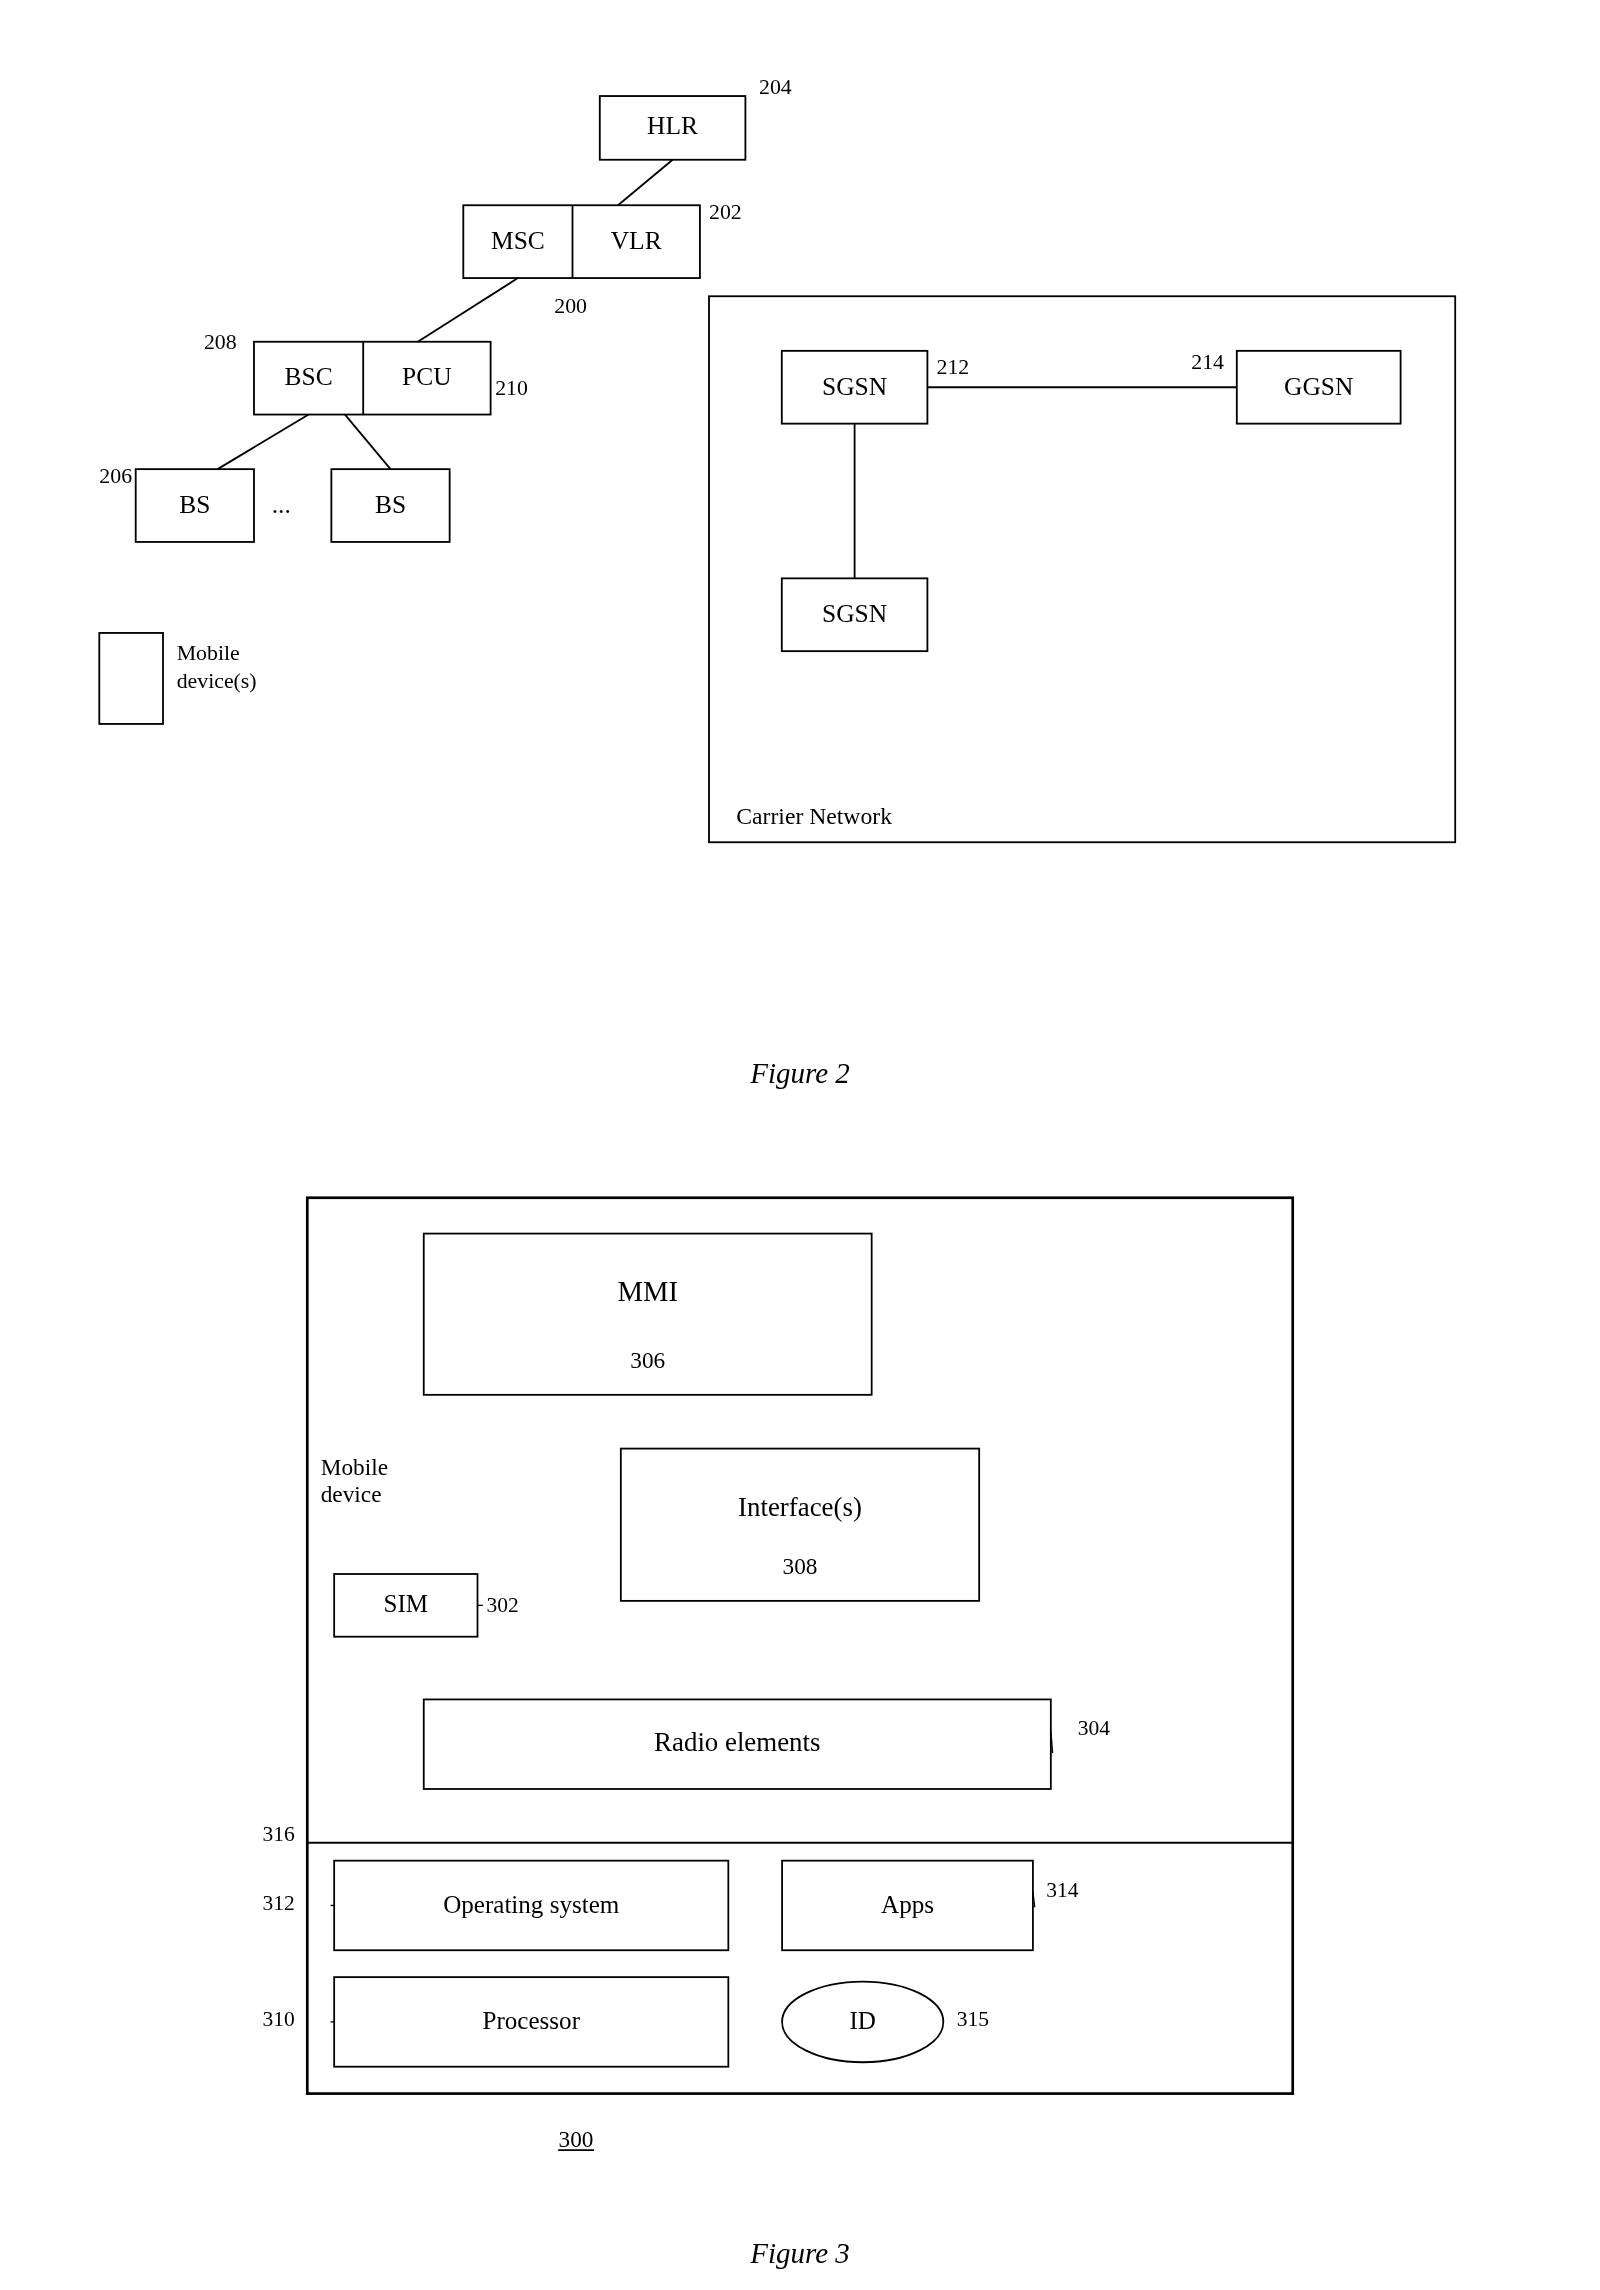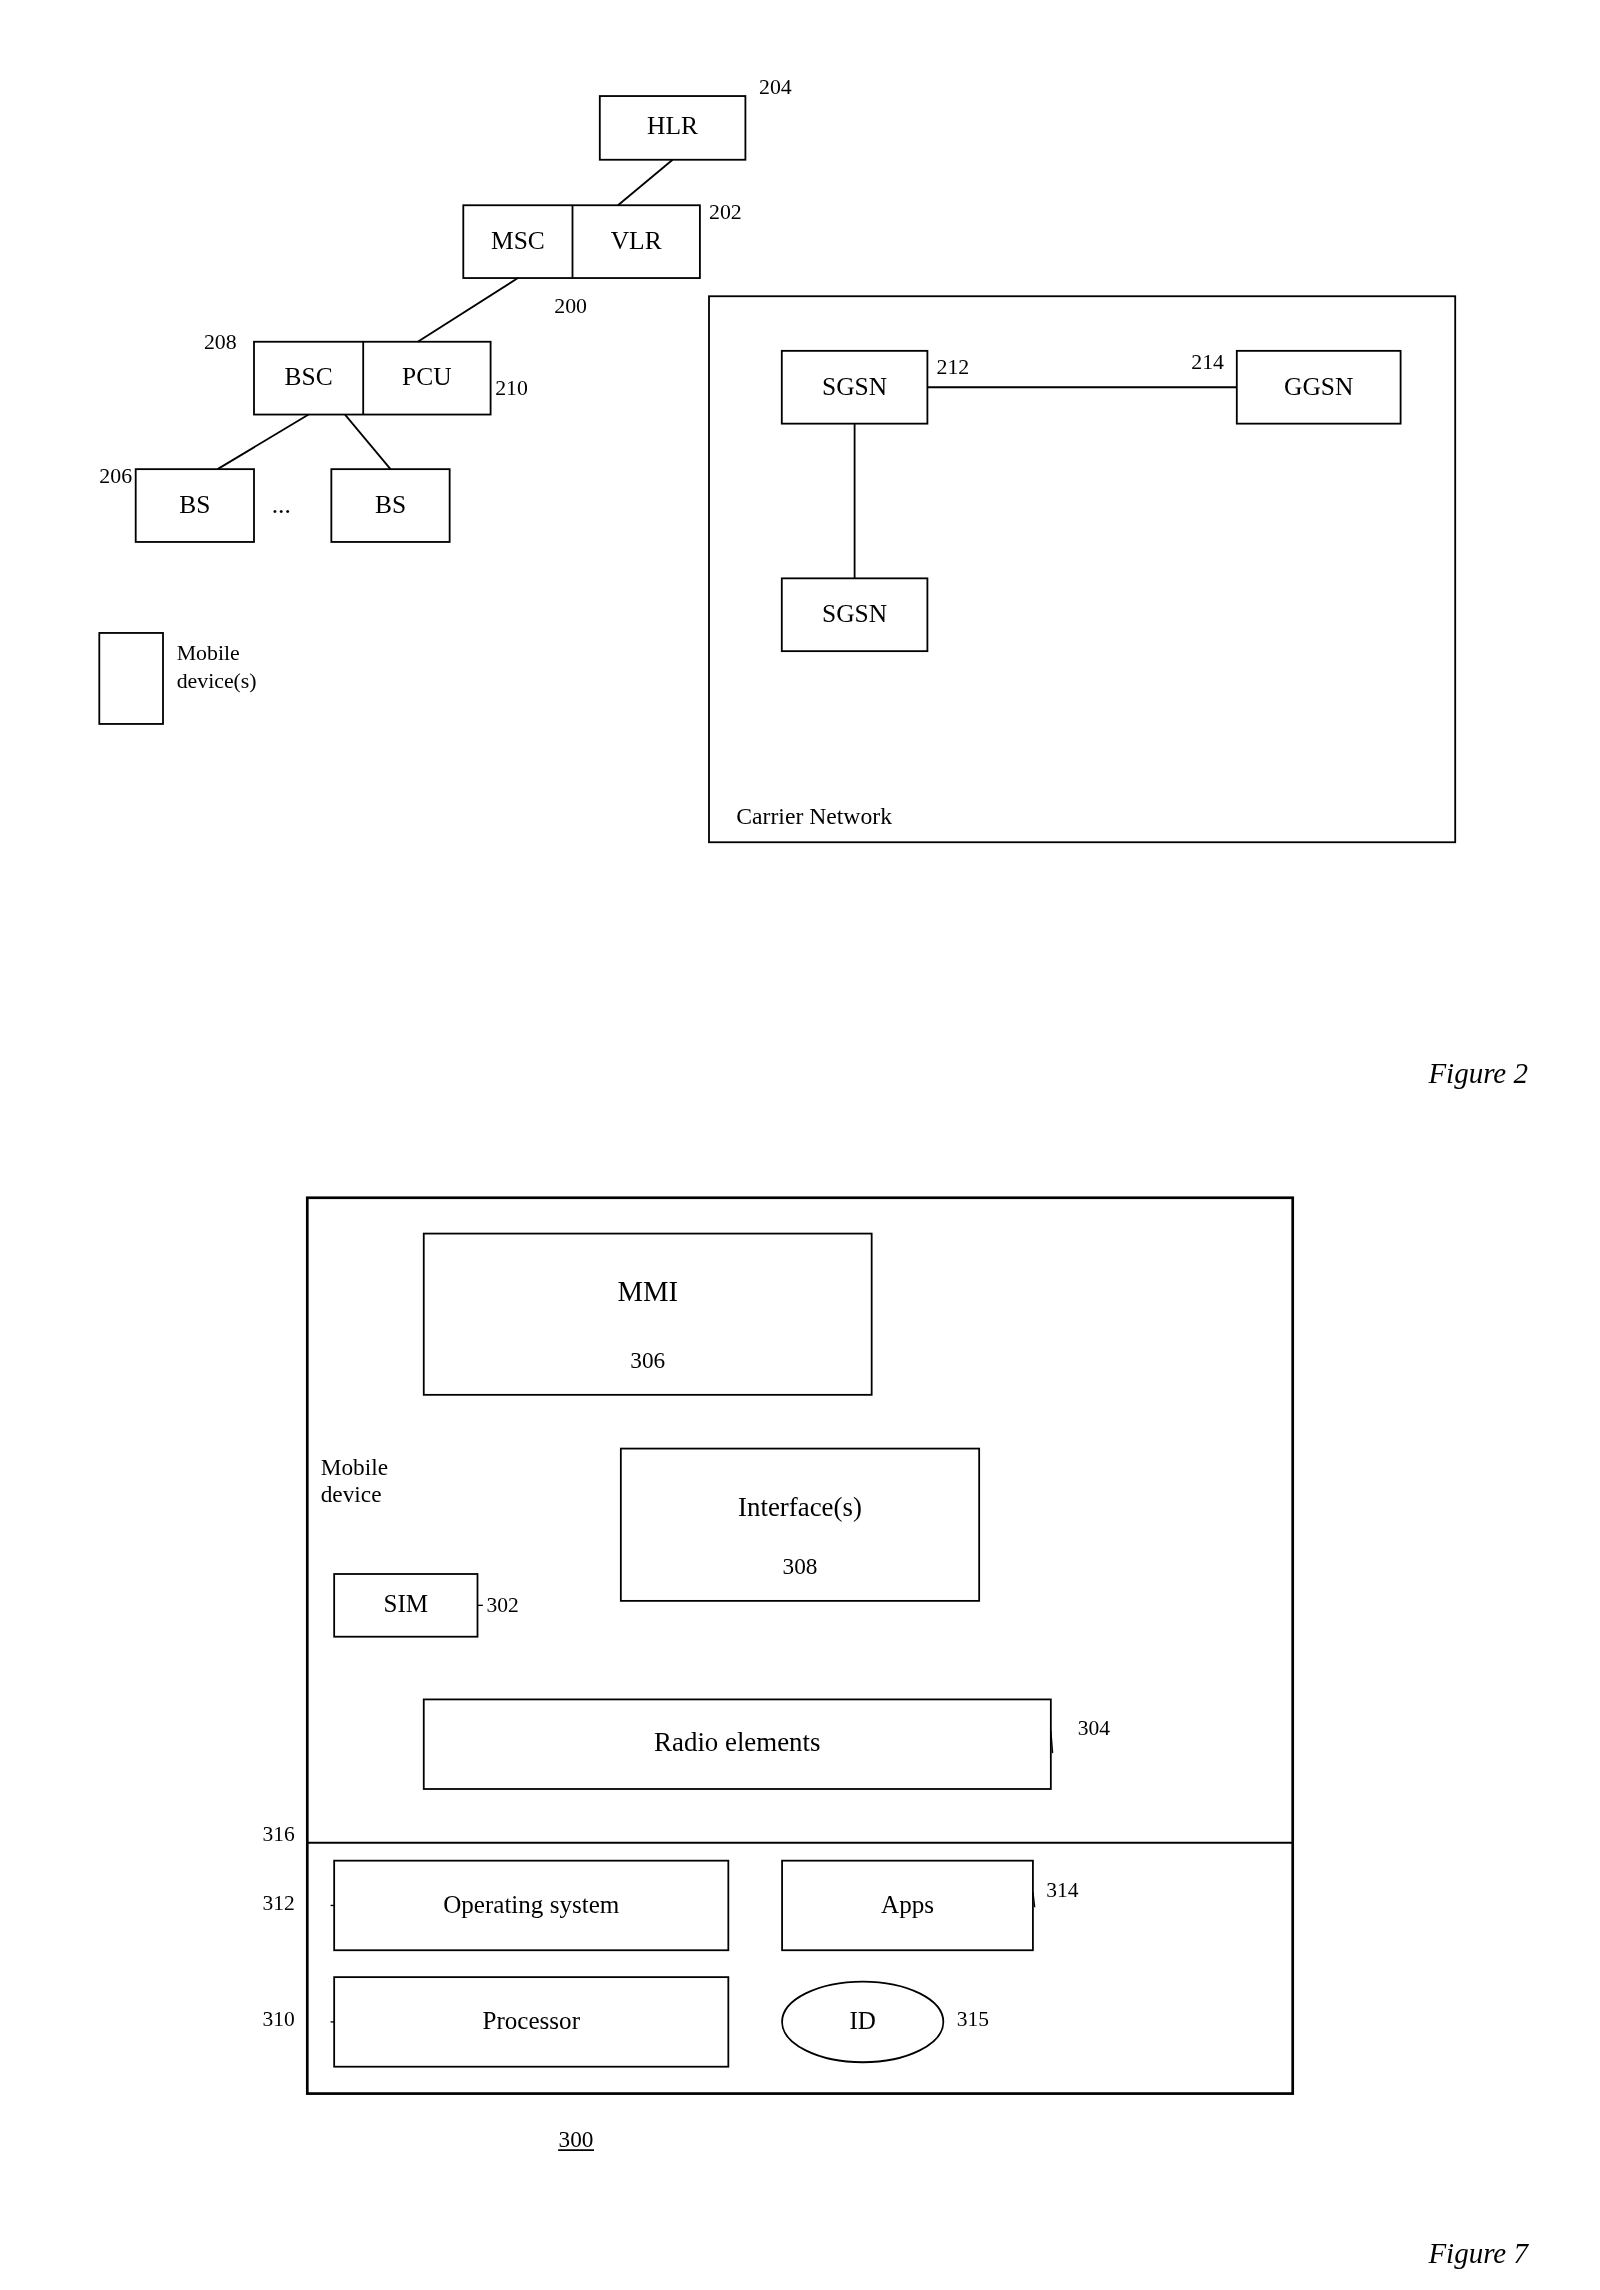--- a/index.html
+++ b/index.html
@@ -25,21 +25,21 @@
       width: 100%;
       height: 985px;
       margin-bottom: 18px;
     }
     .fig2-svg {
       width: 100%;
       height: 100%;
     }
 
     .figure-label {
-      text-align: right;
+      text-align: center;
       font-size: 29px;
       font-style: italic;
       margin-bottom: 54px;
       font-family: 'Times New Roman', Times, serif;
     }
 
     
     .figure3-container {
       position: relative;
       width: 100%;
@@ -192,16 +192,16 @@
       <ellipse cx="870" cy="980" rx="90" ry="45" fill="none" stroke="#000" stroke-width="2"></ellipse>
       <text x="870" y="988" text-anchor="middle" font-size="28">ID</text>
 
       <text x="975" y="985" font-size="24">315</text>
 
       <text x="550" y="1120" text-anchor="middle" font-size="26">300</text>
       <line x1="530" y1="1123" x2="570" y2="1123" stroke="#000" stroke-width="2"></line>
     </svg>
   </div>
 
-  <div class="figure-label">Figure 7</div>
+  <div class="figure-label">Figure 3</div>
 
 </div>
 
 
 </body></html>

